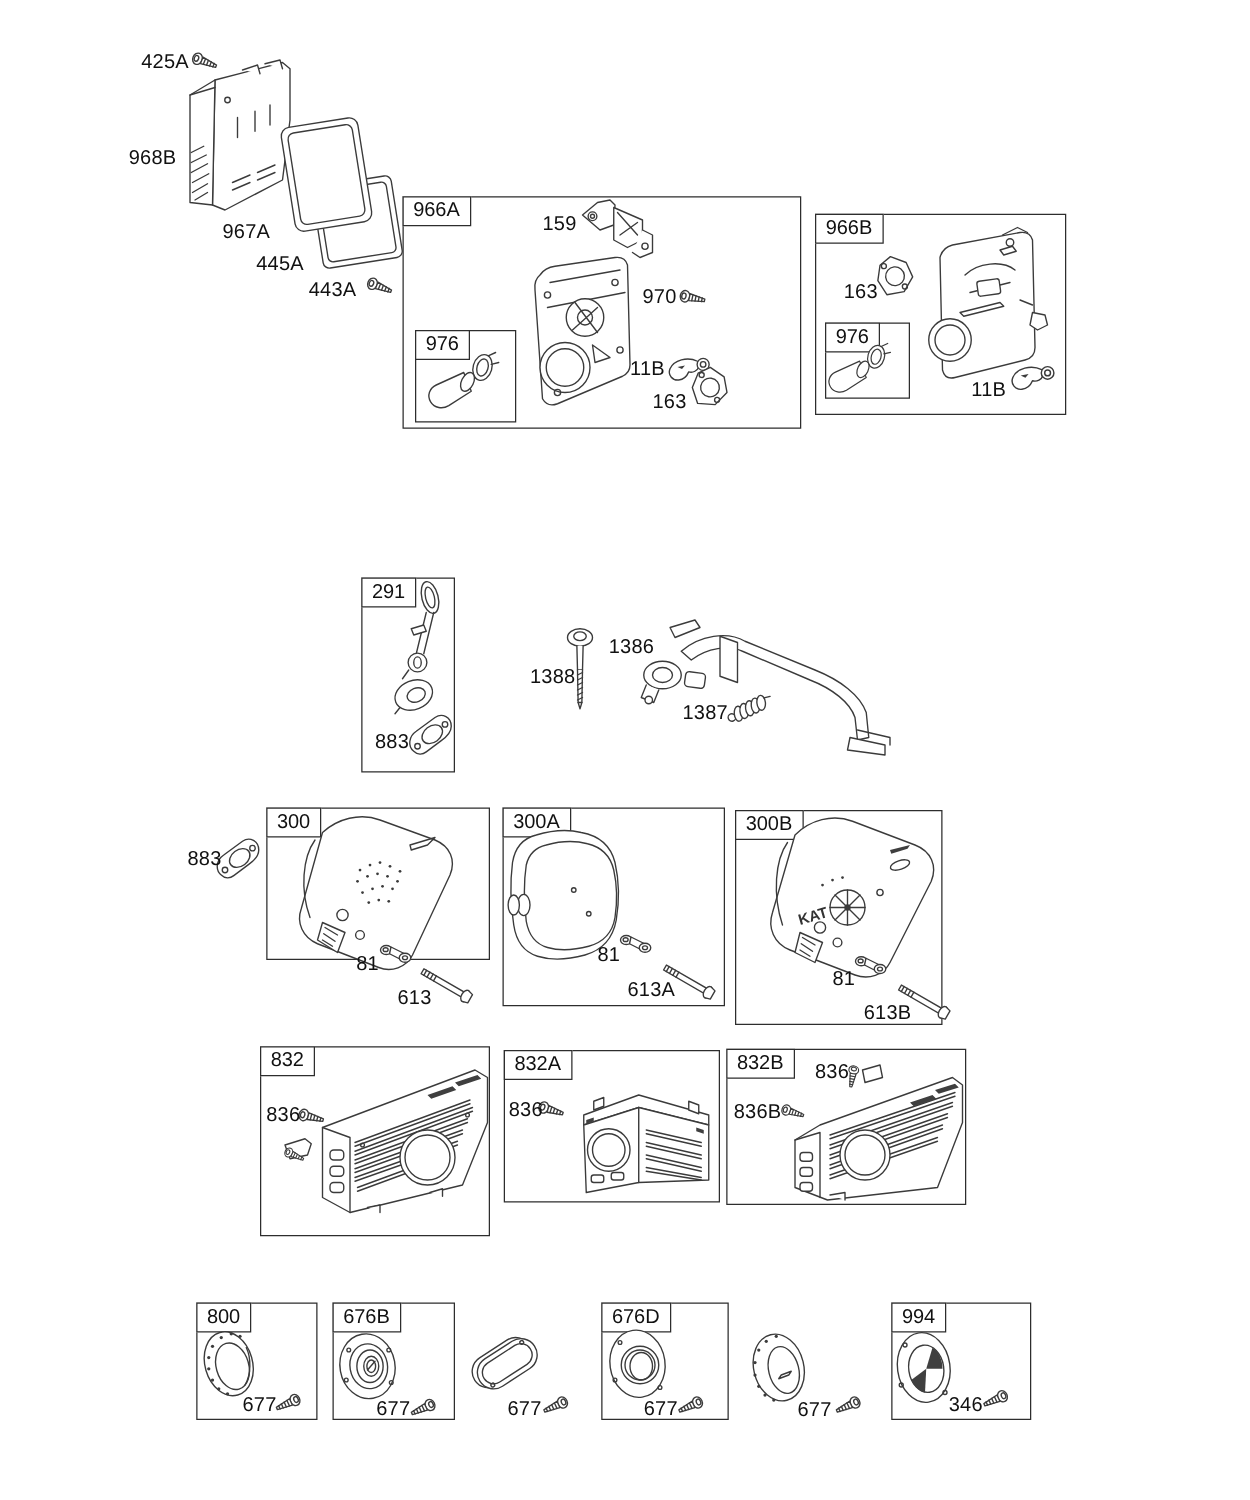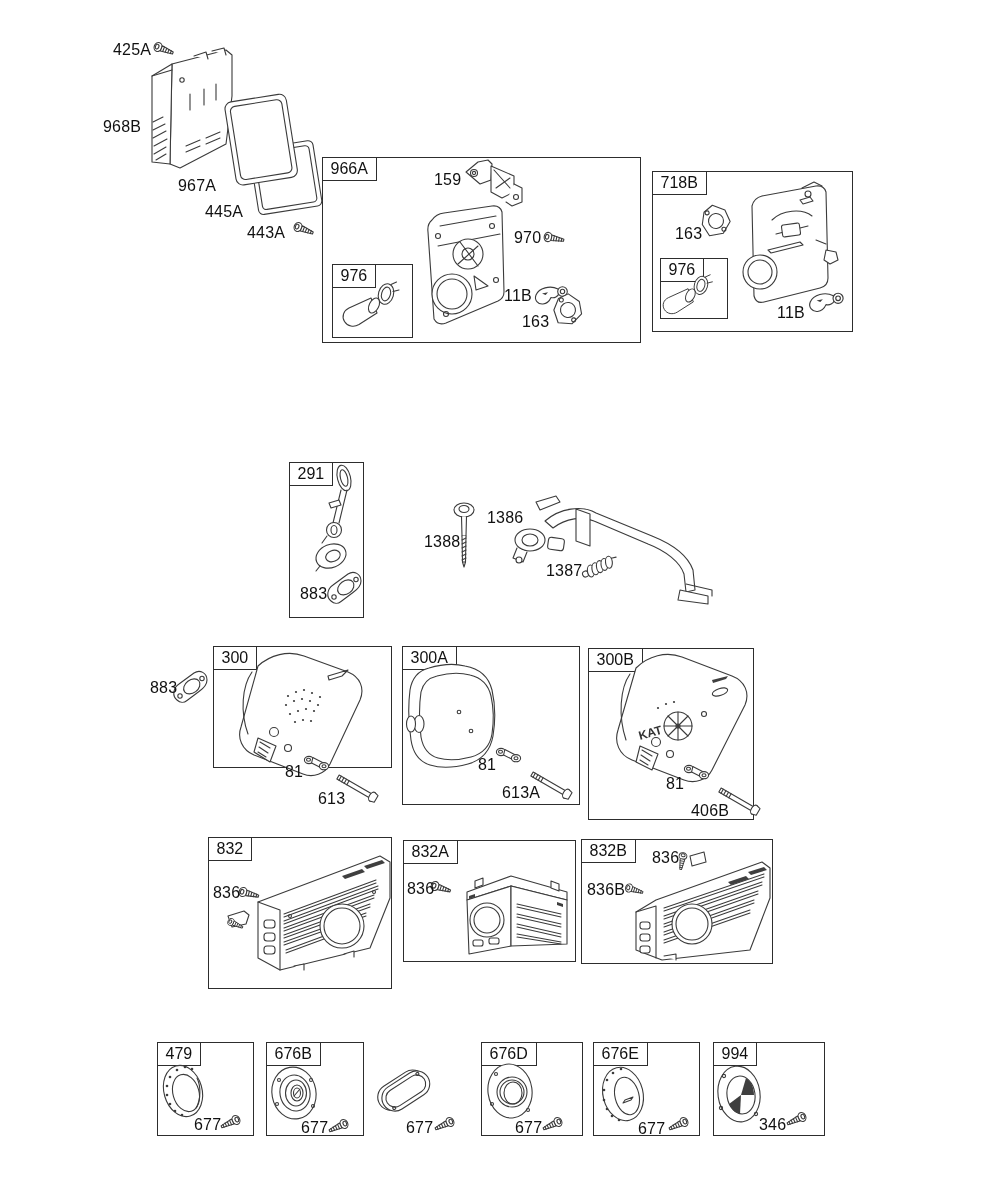--- a/index.html
+++ b/index.html
@@ -20,21 +20,21 @@
 
 <div class="stage">
 
   <div class="gbox" style="left:322px;top:157px;width:319px;height:186px">
     <div class="glabel">966A</div>
   </div>
   <div class="gbox" style="left:332px;top:264px;width:81px;height:74px">
     <div class="glabel">976</div>
   </div>
   <div class="gbox" style="left:652px;top:171px;width:201px;height:161px">
-    <div class="glabel">718B</div>
+    <div class="glabel">966B</div>
   </div>
   <div class="gbox" style="left:660px;top:258px;width:68px;height:61px">
     <div class="glabel">976</div>
   </div>
   <div class="gbox" style="left:289px;top:462px;width:75px;height:156px">
     <div class="glabel">291</div>
   </div>
   <div class="gbox" style="left:213px;top:646px;width:179px;height:122px">
     <div class="glabel">300</div>
   </div>
@@ -47,30 +47,27 @@
   <div class="gbox" style="left:208px;top:837px;width:184px;height:152px">
     <div class="glabel">832</div>
   </div>
   <div class="gbox" style="left:403px;top:840px;width:173px;height:122px">
     <div class="glabel">832A</div>
   </div>
   <div class="gbox" style="left:581px;top:839px;width:192px;height:125px">
     <div class="glabel">832B</div>
   </div>
   <div class="gbox" style="left:157px;top:1042px;width:97px;height:94px">
-    <div class="glabel">479</div>
+    <div class="glabel">800</div>
   </div>
   <div class="gbox" style="left:266px;top:1042px;width:98px;height:94px">
     <div class="glabel">676B</div>
   </div>
   <div class="gbox" style="left:481px;top:1042px;width:102px;height:94px">
     <div class="glabel">676D</div>
-  </div>
-  <div class="gbox" style="left:593px;top:1042px;width:107px;height:94px">
-    <div class="glabel">676E</div>
   </div>
   <div class="gbox" style="left:713px;top:1042px;width:112px;height:94px">
     <div class="glabel">994</div>
   </div>
 
   <svg class="art" width="1000" height="1200" viewBox="0 0 1000 1200">
     <defs>
       <g id="scr">
         <ellipse class="f" cx="0" cy="0" rx="3.8" ry="4.6"></ellipse>
         <ellipse cx="-0.9" cy="0" rx="1.7" ry="2.4"></ellipse>
@@ -464,21 +461,21 @@
   <span class="callout" style="left:424px;top:533px">1388</span>
   <span class="callout" style="left:487px;top:509px">1386</span>
   <span class="callout" style="left:546px;top:562px">1387</span>
 
   <span class="callout" style="left:150px;top:679px">883</span>
   <span class="callout" style="left:285px;top:763px">81</span>
   <span class="callout" style="left:318px;top:790px">613</span>
   <span class="callout" style="left:478px;top:756px">81</span>
   <span class="callout" style="left:502px;top:784px">613A</span>
   <span class="callout" style="left:666px;top:775px">81</span>
-  <span class="callout" style="left:691px;top:802px">406B</span>
+  <span class="callout" style="left:691px;top:802px">613B</span>
 
   <span class="callout" style="left:213px;top:884px">836</span>
   <span class="callout" style="left:407px;top:880px">836</span>
   <span class="callout" style="left:652px;top:849px">836</span>
   <span class="callout" style="left:587px;top:881px">836B</span>
 
   <span class="callout" style="left:194px;top:1116px">677</span>
   <span class="callout" style="left:301px;top:1119px">677</span>
   <span class="callout" style="left:406px;top:1119px">677</span>
   <span class="callout" style="left:515px;top:1119px">677</span>

